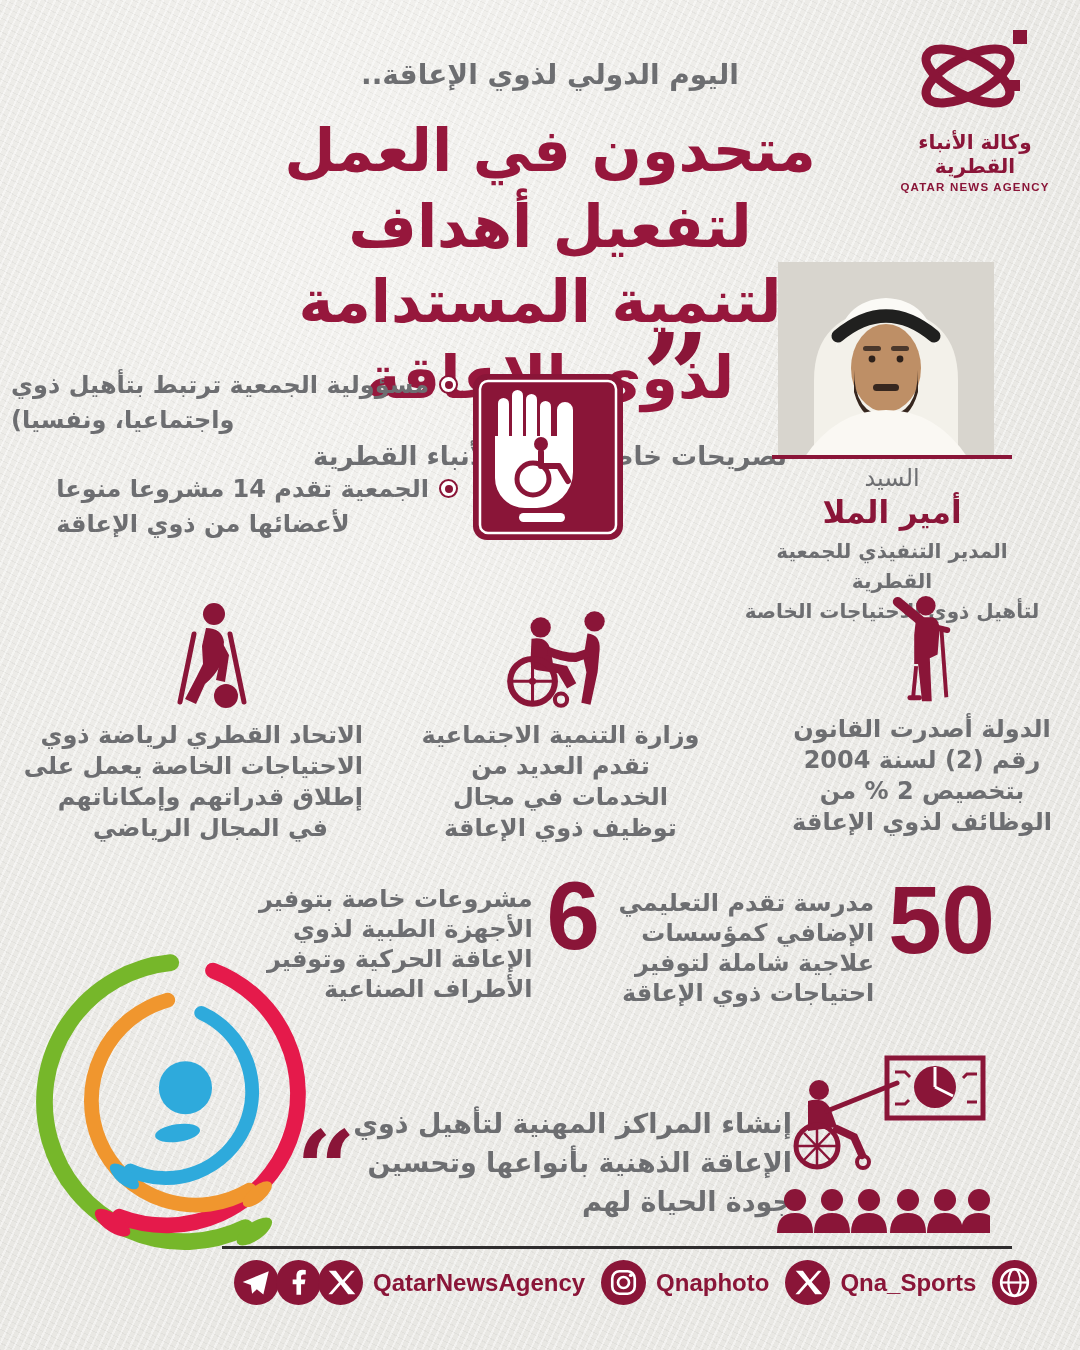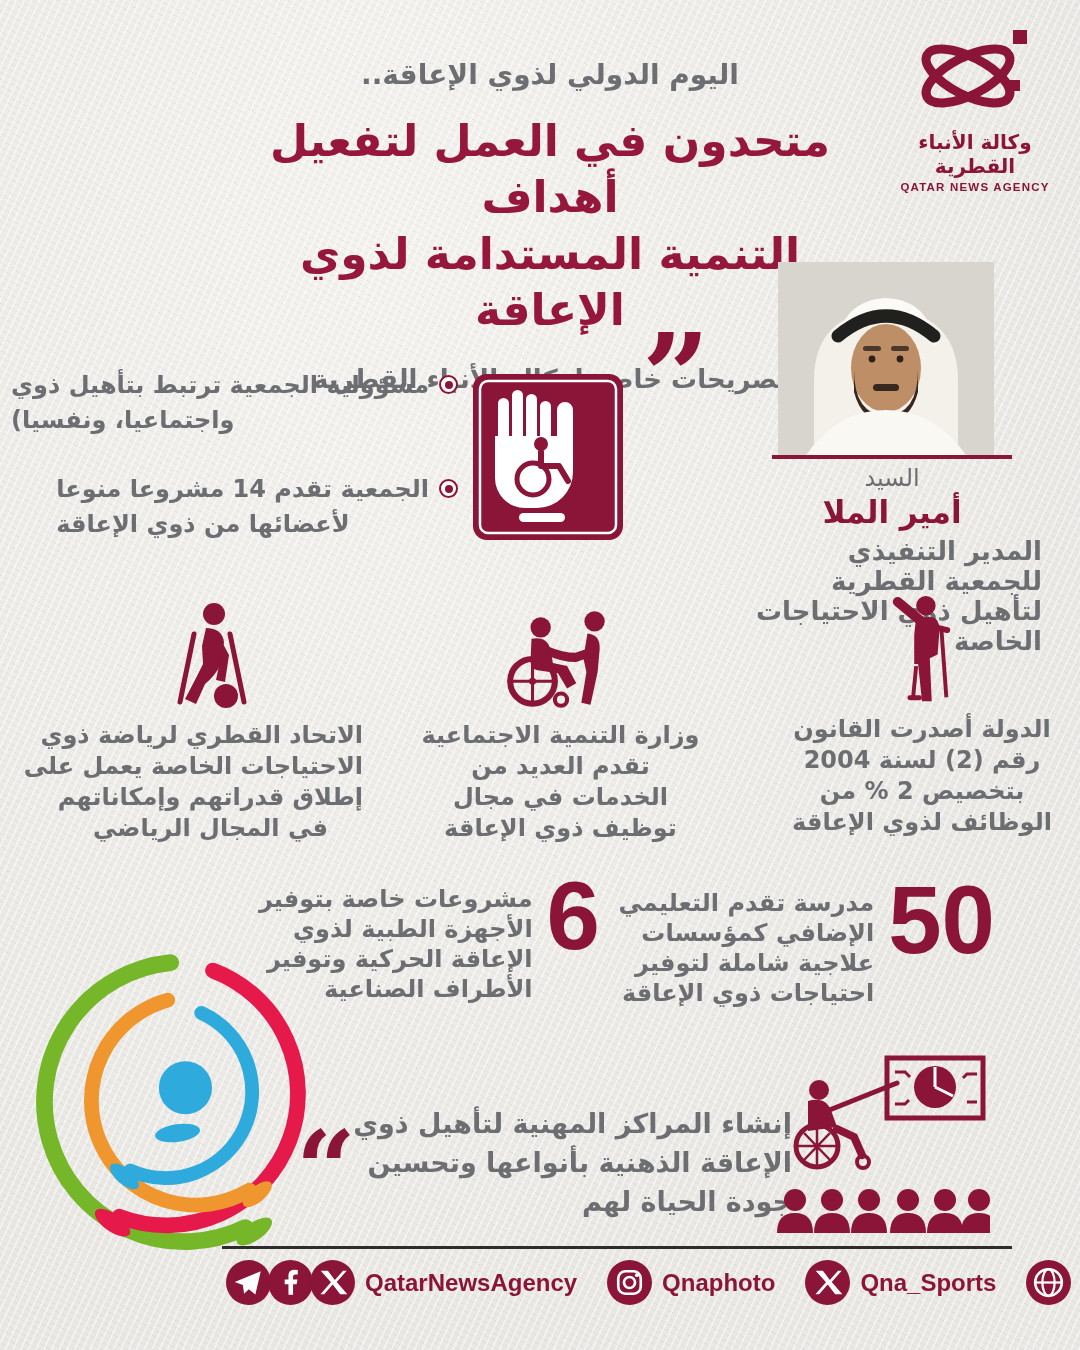--- a/index.html
+++ b/index.html
@@ -15,42 +15,42 @@
   }
   .ar{ direction:rtl; }
   .abs{ position:absolute; }
 
   
   .qna-logo{ left:880px; top:26px; width:190px; text-align:center; color:#8A1538; }
   .qna-logo .ar-name{ font-size:20px; font-weight:700; margin-top:2px; }
   .qna-logo .en-name{ font-size:11.5px; font-weight:700; letter-spacing:1.2px; font-family:"Liberation Sans",sans-serif; margin-top:3px; }
   .head-block{ left:230px; top:58px; width:640px; text-align:center; }
   .kicker{ font-size:28px; font-weight:700; color:#6D6E71; }
-  .main-title{ margin-top:22px; font-size:44px; font-weight:700; color:#96173C; line-height:1.28; }
+  .main-title{ margin-top:22px; font-size:59px; font-weight:700; color:#96173C; line-height:1.28; }
   .subtitle{ margin-top:26px; font-size:26px; font-weight:700; color:#6D6E71; }
 
   
   .bullets{ left:68px; top:368px; width:390px; }
   .bullet-item{ display:flex; gap:10px; margin-bottom:34px; }
   .bullet-marker{ flex:0 0 auto; width:19px; height:19px; margin-top:7px; border:2.5px solid #8A1538; border-radius:50%; background:#fff; position:relative; }
   .bullet-marker::after{ content:""; position:absolute; inset:3.5px; background:#8A1538; border-radius:50%; }
   .bullet-text{ font-size:24px; font-weight:700; color:#6D6E71; line-height:35px; text-align:left; white-space:nowrap; }
 
   
   .hand-badge{ left:473px; top:374px; }
   .quote-close{ left:642px; top:318px; font-family:"DejaVu Serif",serif; font-weight:700; font-size:118px; color:#8A1538; line-height:1; }
   .quote-open{ left:296px; top:1118px; font-family:"DejaVu Serif",serif; font-weight:700; font-size:104px; color:#8A1538; line-height:1; }
 
   
   .portrait{ left:778px; top:262px; width:216px; height:196px; }
   .photo-rule{ left:772px; top:455px; width:240px; height:4px; background:#8A1538; }
   .speaker{ left:742px; top:464px; width:300px; text-align:center; }
   .speaker .honorific{ font-size:24px; font-weight:400; color:#6D6E71; }
   .speaker .name{ font-size:31px; font-weight:700; color:#8A1538; margin-top:2px; }
-  .speaker .role{ font-size:26px; font-weight:700; color:#6D6E71; line-height:30px; margin-top:6px;text-align:right; }
+  .speaker .role{ font-size:20px; font-weight:700; color:#6D6E71; line-height:30px; margin-top:6px; }
 
   
   .fact{ text-align:center; }
   .fact .icon-box{ height:114px; display:flex; align-items:flex-end; justify-content:center; }
   .fact .fact-text{ margin-top:8px; font-size:24px; font-weight:700; color:#6D6E71; line-height:31px; white-space:nowrap; }
   .fact-sport{ left:58px; top:598px; width:305px; }
   .fact-ministry{ left:418px; top:598px; width:285px; }
   .fact-law{ left:788px; top:592px; width:268px; }
 
   
@@ -60,21 +60,21 @@
   .stat-6{ right:480px; top:884px; }
   .stat-50{ right:85px; top:888px; }
 
   
   .sdg-logo{ left:20px; top:940px; }
   .closing{ right:288px; top:1104px; text-align:right; font-size:27px; font-weight:700; color:#6D6E71; line-height:39px; white-space:nowrap; }
   .presenter{ left:775px; top:1050px; }
 
   
   .footer-rule{ left:222px; top:1246px; width:790px; height:3px; background:#2e2c2d; }
-  .footer{ left:226px; top:1260px; width:800px; display:flex; align-items:center; gap:30px; font-family:"Liberation Sans",sans-serif; }
+  .footer{ left:234px; top:1260px; width:800px; display:flex; align-items:center; gap:16px; font-family:"Liberation Sans",sans-serif; }
   .sgroup{ display:flex; align-items:center; gap:10px; }
   .sicons{ display:flex; }
   .scircle{ width:45px; height:45px; border-radius:50%; background:#8A1538; display:flex; align-items:center; justify-content:center; }
   .sicons .scircle + .scircle{ margin-left:-3px; }
   .slabel{ font-size:24px; font-weight:700; color:#8A1538; }
 </style>
 </head>
 <body>
 
 <div class="poster">

